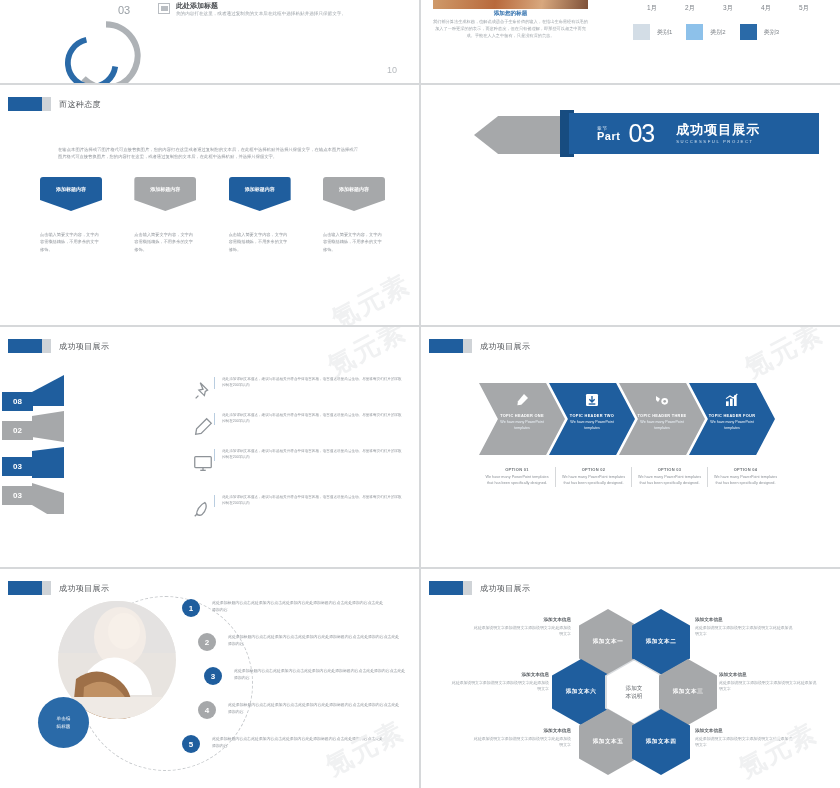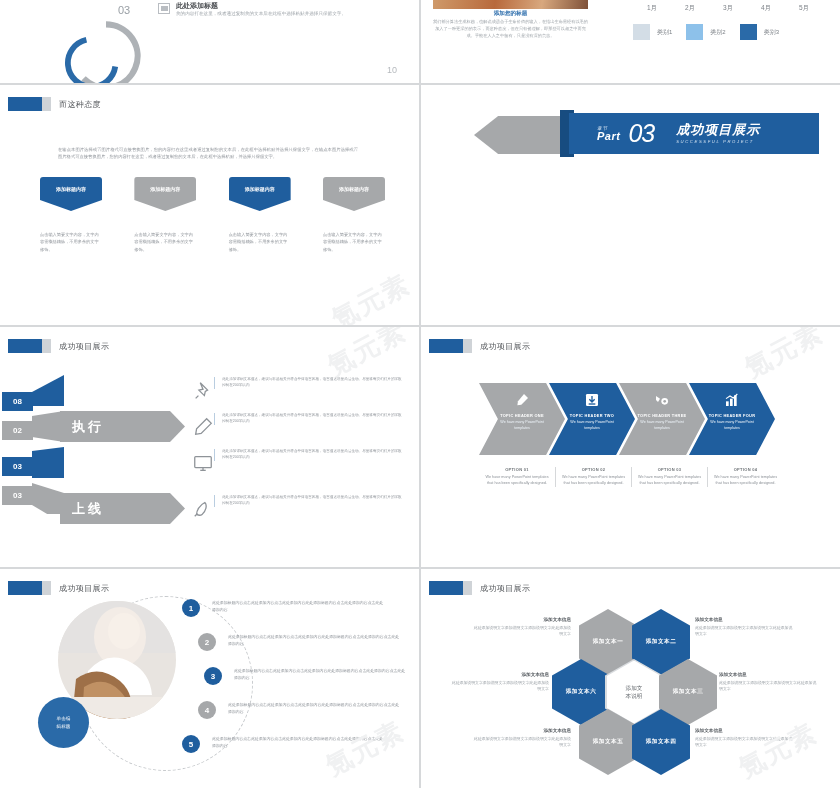--- a/index.html
+++ b/index.html
@@ -70,21 +70,21 @@
   .bn-blue { background: #1f5e9e; }
   .bn-gray { background: #a6a8aa; }
   .bdesc { margin-top: 20px; font-size: 4.2px; line-height: 1.75; color: #8d9298; }
 
   
   .s4 .arrowrow { position: absolute; left: 53px; top: 25px; width: 345px; height: 47px; }
   .s4 .gray-arrow { position: absolute; left: 0; top: 6px; width: 105px; height: 38px;
      background: #a6a8aa; clip-path: polygon(23% 0,100% 0,100% 100%,23% 100%,0 50%); }
   .s4 .tab { position: absolute; left: 86px; top: 0px; width: 14px; height: 47px; background:#174c80; }
   .s4 .bluebar { position: absolute; left: 95px; top: 3px; right: 0; height: 41px; background:#1f5e9e; }
-  .s4 .bbin { position: relative; height: 100%; display: flex; align-items: center; padding-left: 28px; font-style: italic; }
+  .s4 .bbin { position: relative; height: 100%; display: flex; align-items: center; padding-left: 28px; }
   .s4 .zj { font-size: 4.6px; color: #dce8f4; letter-spacing: 1px; }
   .s4 .part { font-size: 11px; color: #ffffff; font-weight: bold; letter-spacing: .5px; line-height: 1;}
   .s4 .bignum { font-size: 25px; color: #ffffff; font-weight: 300; line-height: 1; margin-left: 8px; letter-spacing: -1px;}
   .s4 .cnttl { font-size: 13px; color: #ffffff; font-weight: bold; letter-spacing: 1px; line-height:1.1;}
   .s4 .entl { font-size: 4.2px; color: #cfe0f0; letter-spacing: 1.6px; margin-top: 2px; }
 
   
   .s5 .rows { position: absolute; left: 0px; top: 48px; width: 419px; }
   .crow { position: relative; height: 36px; }
   .cnum { position: absolute; width: 31px; height: 19px; display: flex; align-items: center;
@@ -267,23 +267,20 @@
             <line x1="7" y1="17" x2="4" y2="20"></line>
         </svg>
         <div class="ctext" style="top:2px">此处添加详细文本描述，建议与标题相关并符合整体语言风格，语言描述尽量简洁生动。尽量将每页幻灯片的字数控制在200字以内</div>
       </div>
 
       <div class="crow">
         <div class="cnum gy" style="top:10px;text-align:center;">02</div>
         <svg class="clink" viewBox="0 0 32 31" preserveAspectRatio="none">
             <polygon points="0,5 32,0 32,31 0,26" fill="#a6a8aa"></polygon>
           </svg>
-        <div class="chev gy">
-            <span>执行</span>
-          </div>
         <svg class="cicon" viewBox="0 0 24 24" fill="none" stroke="#8e9398" stroke-width="1.4" style="top:5px">
           <path d="M16 3l5 5-11 11-6 1 1-6z"></path>
         </svg>
         <div class="ctext" style="top:2px">此处添加详细文本描述，建议与标题相关并符合整体语言风格，语言描述尽量简洁生动。尽量将每页幻灯片的字数控制在200字以内</div>
       </div>
 
       <div class="crow">
         <div class="cnum bl" style="top:10px;">03</div>
         <svg class="clink" viewBox="0 0 32 31" preserveAspectRatio="none">
             <polygon points="0,4 32,0 32,31 0,33" fill="#1f5e9e"></polygon>
@@ -294,23 +291,20 @@
             <line x1="12" y1="17" x2="12" y2="20"></line>
         </svg>
         <div class="ctext" style="top:2px">此处添加详细文本描述，建议与标题相关并符合整体语言风格，语言描述尽量简洁生动。尽量将每页幻灯片的字数控制在200字以内</div>
       </div>
 
       <div class="crow">
         <div class="cnum gy" style="top:3px;">03</div>
         <svg class="clink" viewBox="0 0 32 31" preserveAspectRatio="none">
             <polygon points="0,0 32,10 32,41 0,22" fill="#a6a8aa"></polygon>
           </svg>
-        <div class="chev gy" style="top:10px">
-            <span>上线</span>
-          </div>
         <svg class="cicon" viewBox="0 0 24 24" fill="none" stroke="#8e9398" stroke-width="1.4" style="top:14px">
           <path d="M5 19c0-4 3-10 9-13 3 3 1 10-3 13-2 1.5-4 1-6 0z"></path>
             <line x1="6" y1="18" x2="3" y2="21"></line>
         </svg>
         <div class="ctext" style="top:12px">此处添加详细文本描述，建议与标题相关并符合整体语言风格，语言描述尽量简洁生动。尽量将每页幻灯片的字数控制在200字以内</div>
       </div>
 
     </div>
   </div>
 

